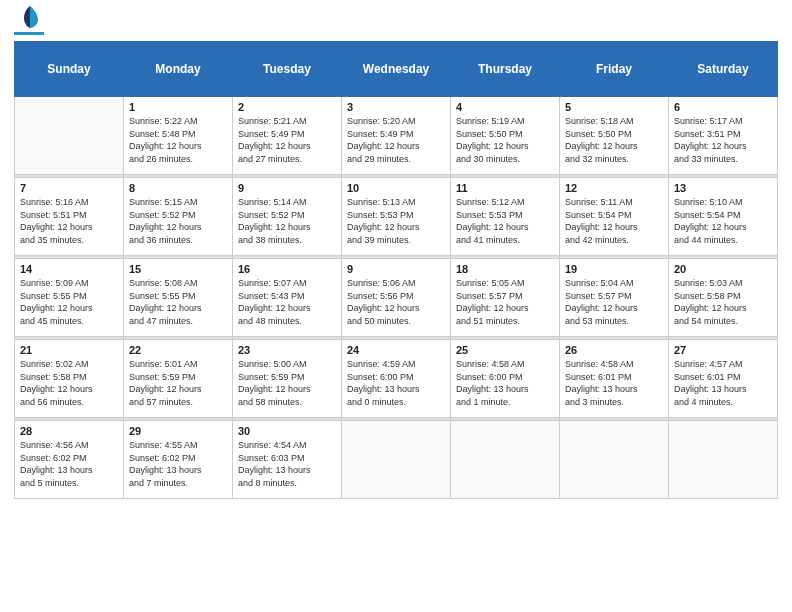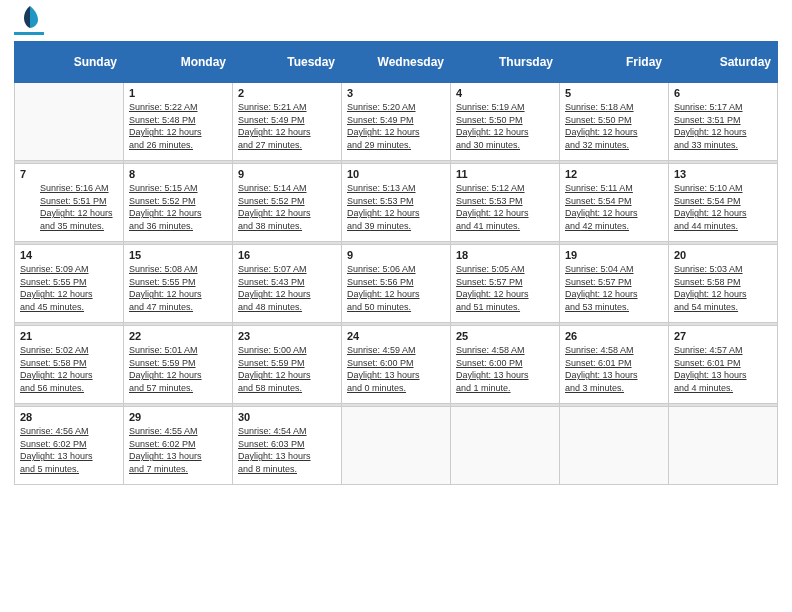--- a/index.html
+++ b/index.html
@@ -56,23 +56,23 @@
     .calendar {
       width: 100%;
       border-collapse: collapse;
       table-layout: fixed;
     }
     .calendar th {
       background: #2b6db5;
       color: #fff;
       font-size: 12px;
       font-weight: bold;
-      padding: 13px 6px;
+      padding: 20px 6px;
       border: 1px solid #2b6db5;
-      text-align: right;
+      text-align: center;
     }
     .calendar td {
       border: 1px solid #ccc;
       vertical-align: top;
       padding: 4px 5px;
       font-size: 9.5px;
       color: #222;
       height: 78px;
     }
     .calendar td.empty {
@@ -82,21 +82,20 @@
       font-size: 11px;
       font-weight: bold;
       color: #222;
       display: block;
       margin-bottom: 2px;
     }
     .day-info {
       font-size: 9px;
       color: #333;
       line-height: 1.4;
-      text-decoration: underline;
     }
   </style>
 </head>
 <body>
 
 <div class="page">
   <div class="header">
     <div class="logo">
       <div style="display:flex;align-items:center;">
         <span class="logo-text">
@@ -179,21 +178,21 @@
           <td style="height: 3px; background-color: rgb(224, 224, 224); padding: 0px;"></td>
           <td style="height: 3px; background-color: rgb(224, 224, 224); padding: 0px;"></td>
           <td style="height: 3px; background-color: rgb(224, 224, 224); padding: 0px;"></td>
           <td style="height: 3px; background-color: rgb(224, 224, 224); padding: 0px;"></td>
           <td style="height: 3px; background-color: rgb(224, 224, 224); padding: 0px;"></td>
           <td style="height: 3px; background-color: rgb(224, 224, 224); padding: 0px;"></td>
         </tr>
         <tr>
           <td>
             <span class="day-number">7</span>
-            <div class="day-info" style="white-space: pre-line; margin-left: 20px;">Sunrise: 5:16 AM
+            <div class="day-info" style="white-space: pre-line;">Sunrise: 5:16 AM
 Sunset: 5:51 PM
 Daylight: 12 hours
 and 35 minutes.</div>
           </td>
           <td>
             <span class="day-number">8</span>
             <div class="day-info" style="white-space: pre-line;">Sunrise: 5:15 AM
 Sunset: 5:52 PM
 Daylight: 12 hours
 and 36 minutes.</div>

